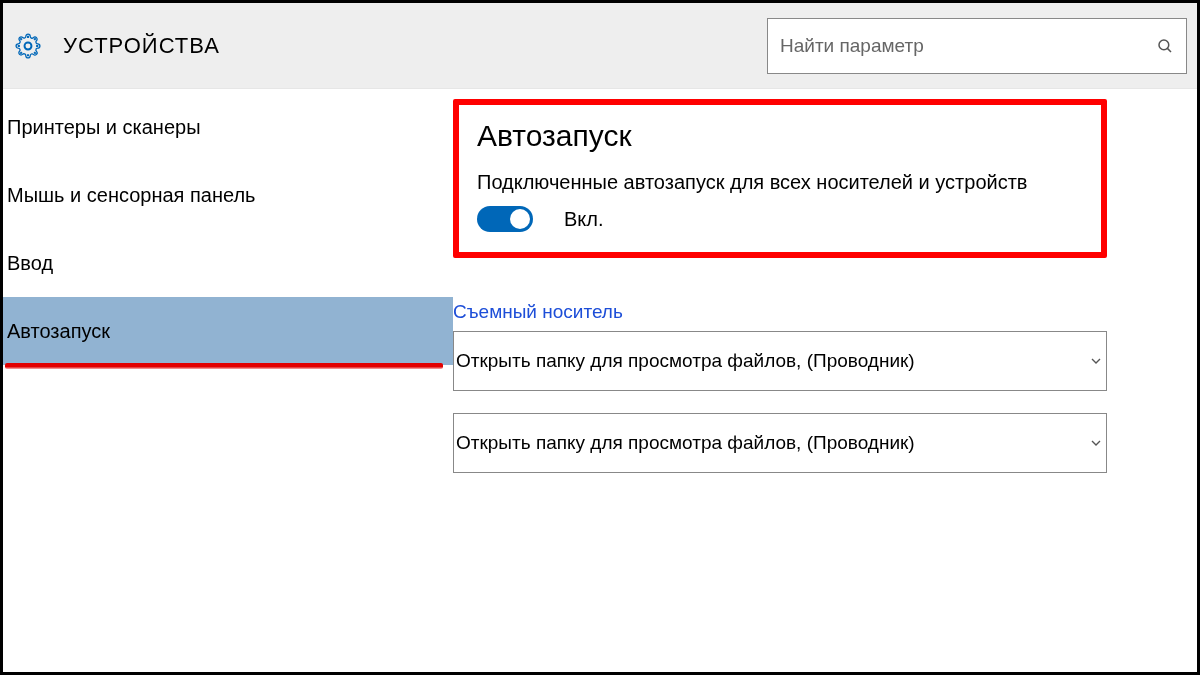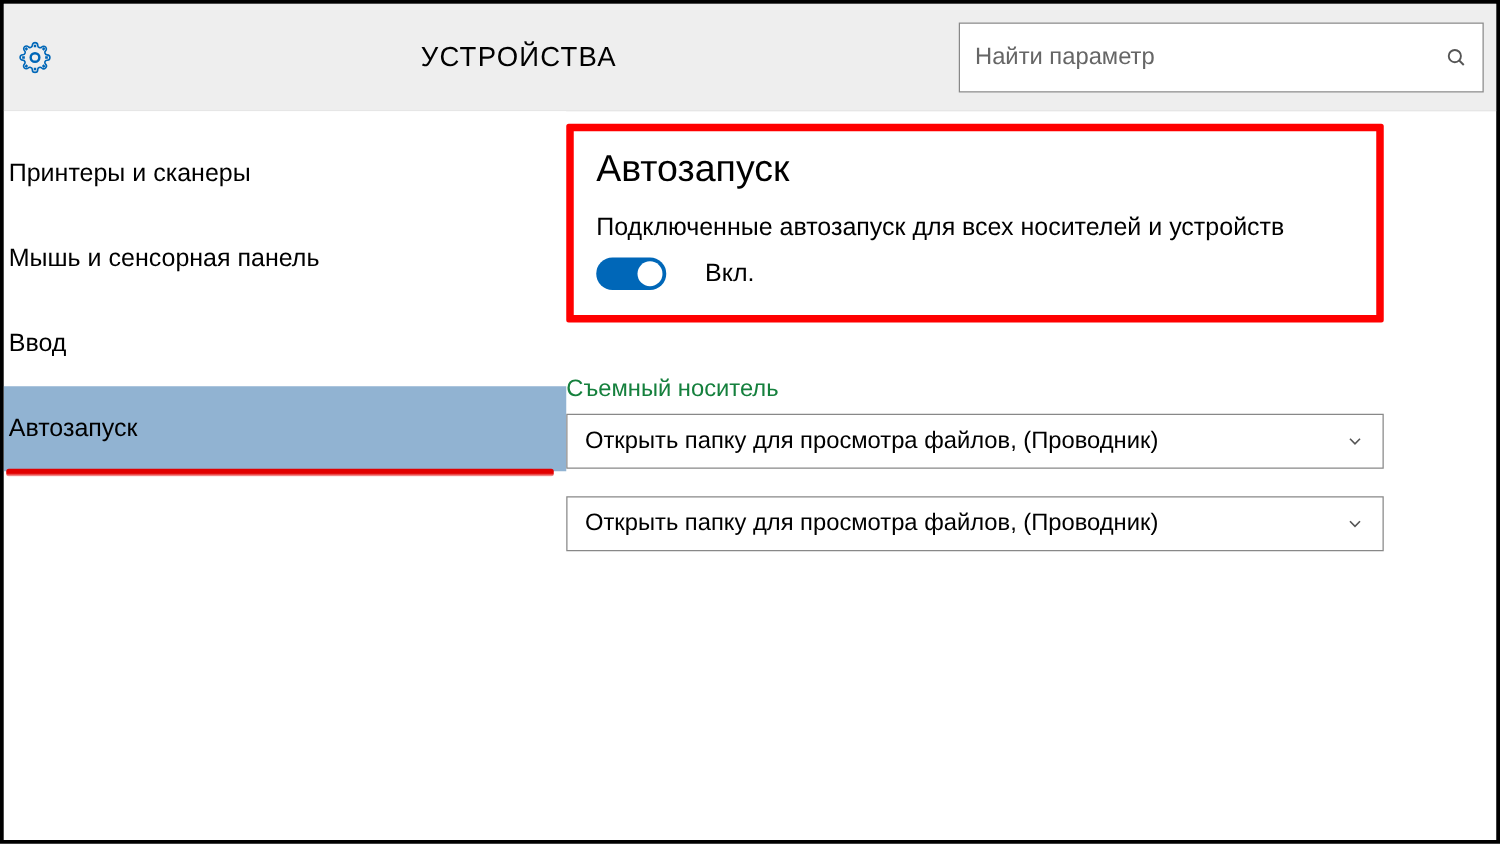--- a/index.html
+++ b/index.html
@@ -21,21 +21,20 @@
     margin-right: 22px;
     flex-shrink: 0;
   }
   .gear-icon svg { width: 100%; height: 100%; display: block; }
   .header-title {
     font-size: 22px;
     letter-spacing: 1px;
     color: #000;
     font-weight: 400;
     flex: 1;
-    text-align: center;
   }
   .search-box {
     width: 420px;
     height: 56px;
     border: 1px solid #888;
     background: #fff;
     display: flex;
     align-items: center;
     padding: 0 12px;
   }
@@ -46,21 +45,21 @@
     font-size: 19px;
     color: #333;
     background: transparent;
   }
   .search-input::placeholder { color: #666; }
   .search-icon { width: 18px; height: 18px; color: #555; flex-shrink: 0; }
   .search-icon svg { width: 100%; height: 100%; display:block; }
 
   
   .body-row { display: flex; height: calc(675px - 86px - 6px); }
-  .sidebar { width: 450px; background: #fff; padding-top: 16px; }
+  .sidebar { width: 450px; background: #fff; padding-top: 4px; }
   .content { flex: 1; padding: 10px 0 0 0; position: relative; }
 
   .sidebar-item {
     height: 68px;
     display: flex;
     align-items: center;
     padding: 0 0 0 4px;
     font-size: 20px;
     color: #000;
     cursor: pointer;
@@ -117,29 +116,29 @@
     font-weight: 400;
     color: #000;
     margin: 10px 90px 24px 0;
     line-height: 1.3;
   }
 
   .field-group { margin: 0 90px 22px 0; }
   .field-label {
     font-size: 19px;
     margin-bottom: 8px;
-    color: #15803d;
+    color: #1d4ed8;
     margin-top: 43px;
   }
   .dropdown {
-    height: 44px;
+    height: 60px;
     border: 1.5px solid #888;
     display: flex;
     align-items: center;
-    padding: 0 14px;
+    padding: 0 2px;
     font-size: 19px;
     color: #000;
     background: #fff;
     cursor: pointer;
     justify-content: space-between;
   }
   .chevron { width: 16px; height: 16px; color: #555; flex-shrink:0; }
   .chevron svg { width:100%; height:100%; display:block; }
 </style>
 </head>

